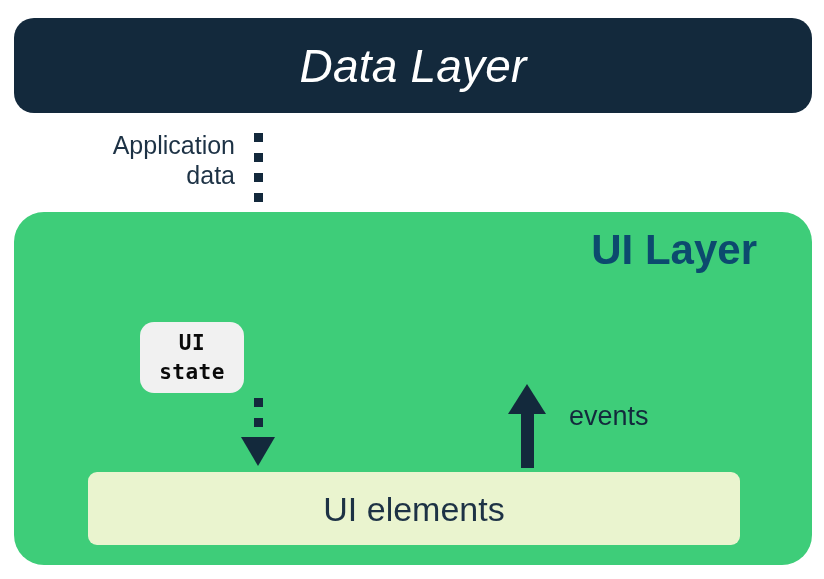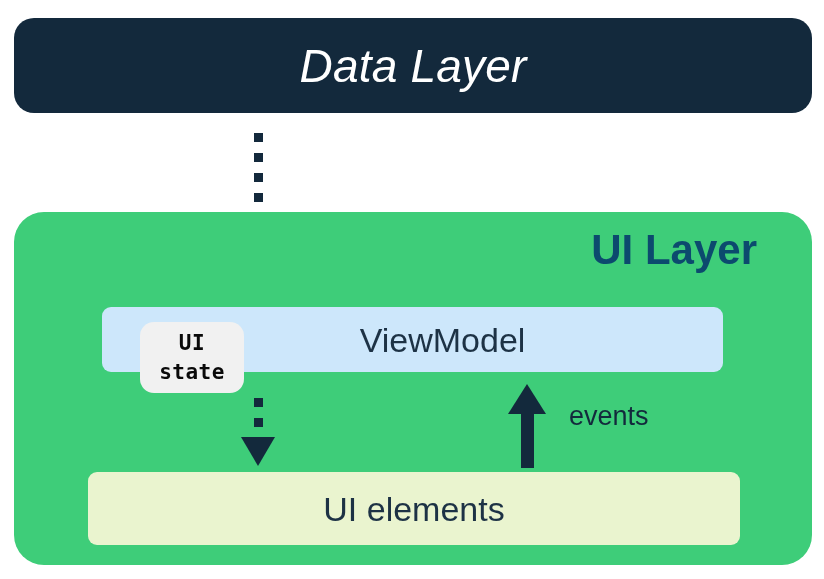--- a/index.html
+++ b/index.html
@@ -197,30 +197,31 @@
 </style>
 </head>
 <body>
 
 <div id="diagram">
 
   <div class="data-layer">
     <div class="data-layer-title">Data Layer</div>
   </div>
 
+  <div class="app-data-label">
+    <div>Application</div>
+    <div>data</div>
+  </div>
 
   <div class="dotted-line dotted-top"></div>
   <div class="arrowhead-down arrow-top-head"></div>
 
   <div class="ui-layer"></div>
   <div class="ui-layer-title">UI Layer</div>
 
-  <div class="viewmodel-box">
-    <div class="viewmodel-label">ViewModel</div>
-  </div>
 
   <div class="ui-state-chip">
     <span>UI</span>
     <span>state</span>
   </div>
 
   <div class="dotted-line dotted-bottom"></div>
   <div class="arrowhead-down arrow-bottom-head"></div>
 
   <div class="events-head"></div>

